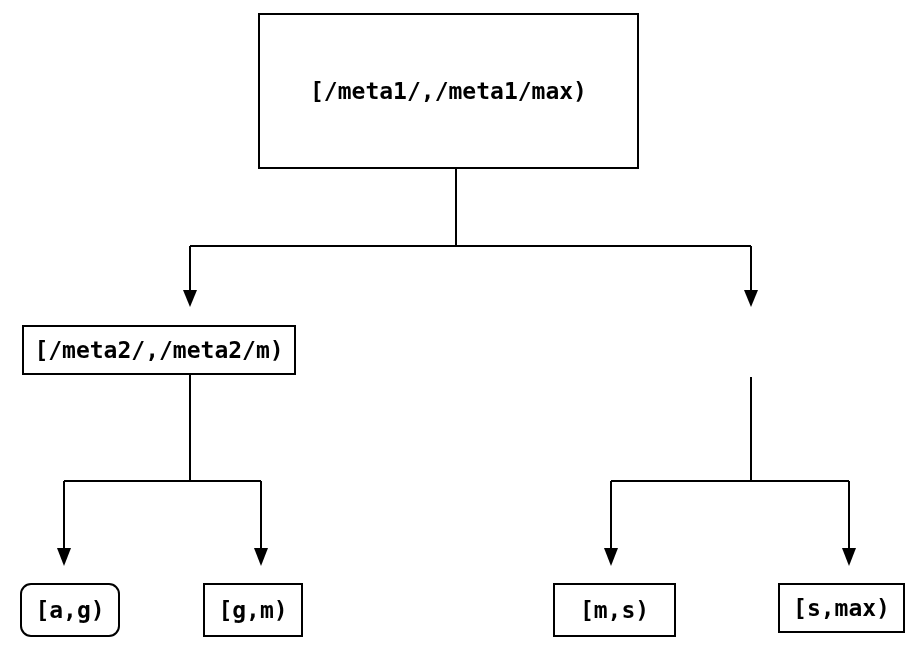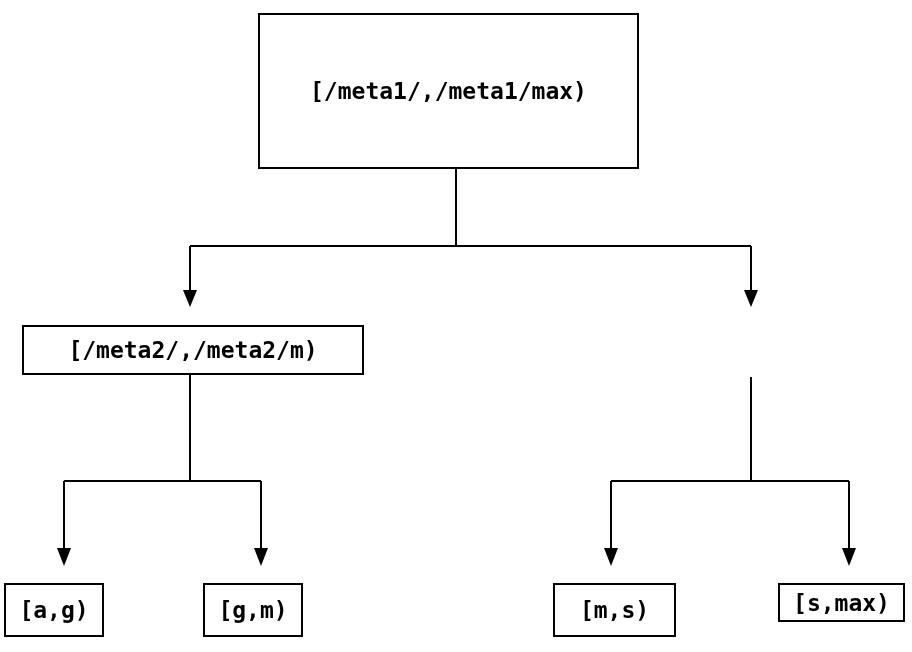--- a/index.html
+++ b/index.html
@@ -29,26 +29,26 @@
     background: #ffffff;
     display: flex;
     align-items: center;
     justify-content: center;
     font-weight: bold;
     font-size: 23px;
     color: #000000;
     white-space: nowrap;
   }
   .node-root  { left: 258px; top: 13px;  width: 381px; height: 156px; }
-  .node-l2l   { left: 22px;  top: 325px; width: 342px; height: 50px; }
+  .node-l2l   { left: 22px;  top: 325px; width: 274px; height: 50px; }
   .node-l2r   { left: 583px; top: 325px; width: 320px; height: 52px; }
-  .node-leaf1 { left: 4px;   top: 583px; width: 100px; height: 54px; }
+  .node-leaf1 { left: 20px;   top: 583px; width: 100px; height: 54px; border-radius: 11px; }
   .node-leaf2 { left: 203px; top: 583px; width: 100px; height: 54px; align-items: center; }
   .node-leaf3 { left: 553px; top: 583px; width: 123px; height: 54px; }
-  .node-leaf4 { left: 778px; top: 583px; width: 127px; height: 39px; }
+  .node-leaf4 { left: 778px; top: 583px; width: 127px; height: 50px; }
 </style>
 </head>
 <body>
 
 <div class="canvas">
 
   <svg class="edges" viewBox="0 0 912 652" xmlns="http://www.w3.org/2000/svg">
 
     <path d="M456 169 V246 M190 246 H751 M190 246 V291 M751 246 V291" stroke="#000000" stroke-width="2" fill="none"></path>
     <path d="M183 290 L197 290 L190 307 Z" fill="#000000"></path>

